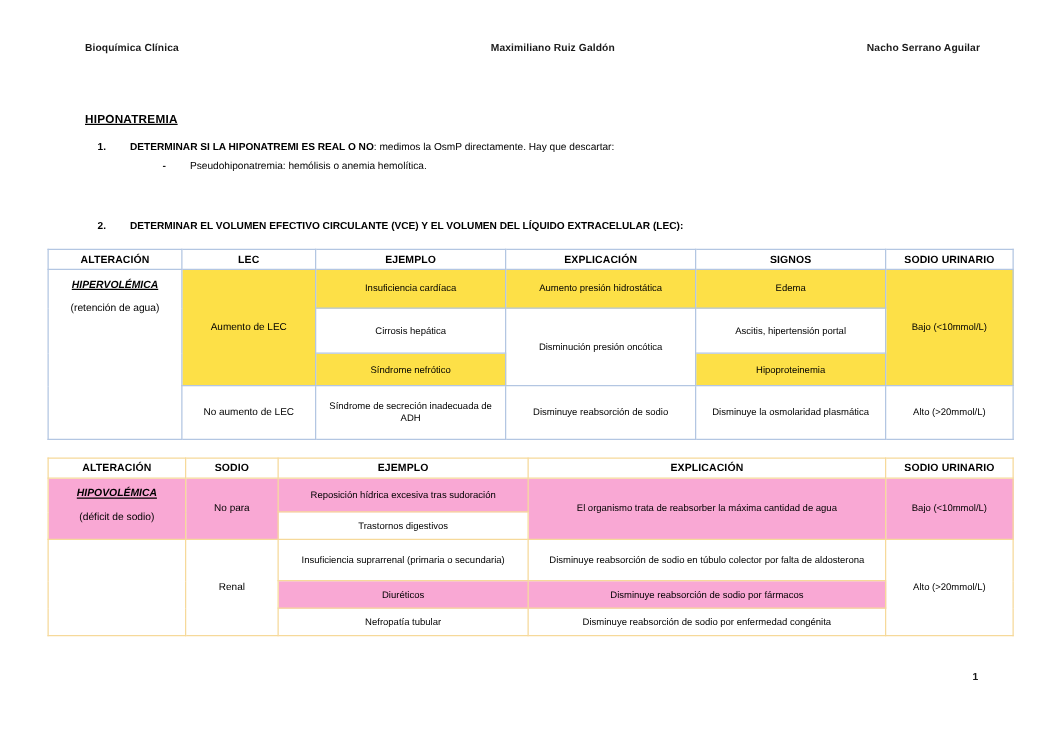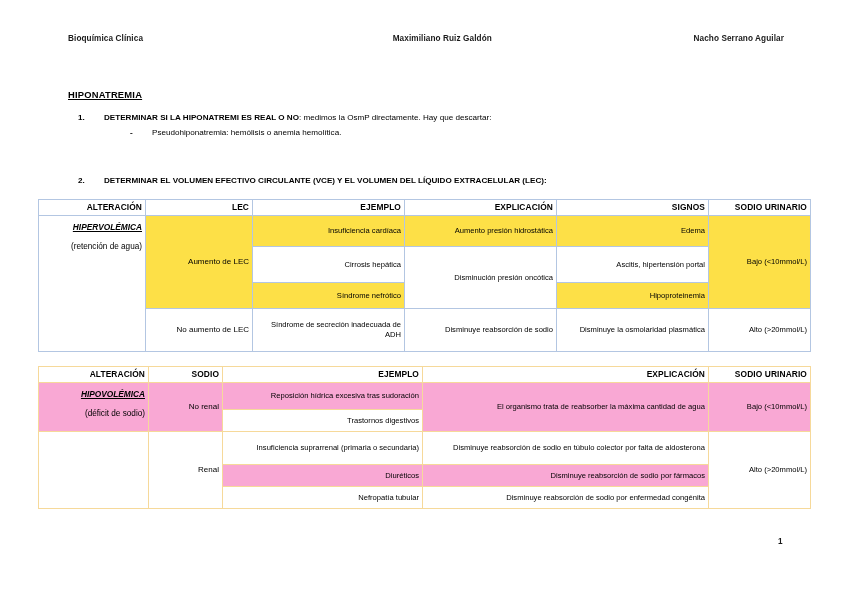--- a/index.html
+++ b/index.html
@@ -110,21 +110,21 @@
 
   
   table.matrix {
     position: absolute;
     border-collapse: collapse;
     table-layout: fixed;
     font-size: 7.6px;
   }
   table.matrix td, table.matrix th {
     vertical-align: middle;
-    text-align: right;
+    text-align: center;
     padding: 2px 3px;
     line-height: 1.35;
     font-weight: normal;
   }
   table.matrix th {
     font-weight: bold;
     font-size: 8.4px;
     letter-spacing: .1px;
   }
 
@@ -279,21 +279,21 @@
         <th class="plain">EXPLICACIÓN</th>
         <th class="plain">SODIO URINARIO</th>
       </tr>
     </thead>
     <tbody>
       <tr style="height:27px">
         <td class="tint alter-cell" rowspan="2">
           <span class="alt-name">HIPOVOLÉMICA</span>
           <span class="alt-sub">(déficit de sodio)</span>
         </td>
-        <td class="tint cell-strong" rowspan="2">No renal</td>
+        <td class="tint cell-strong" rowspan="2">No para</td>
         <td class="tint">Reposición hídrica excesiva tras sudoración</td>
         <td class="tint" rowspan="2">El organismo trata de reabsorber la máxima cantidad de agua</td>
         <td class="tint" rowspan="2">Bajo (&lt;10mmol/L)</td>
       </tr>
       <tr style="height:22px">
         <td class="plain">Trastornos digestivos</td>
       </tr>
       <tr style="height:33px">
         <td class="plain" rowspan="3"></td>
         <td class="plain cell-strong" rowspan="3">Renal</td>

